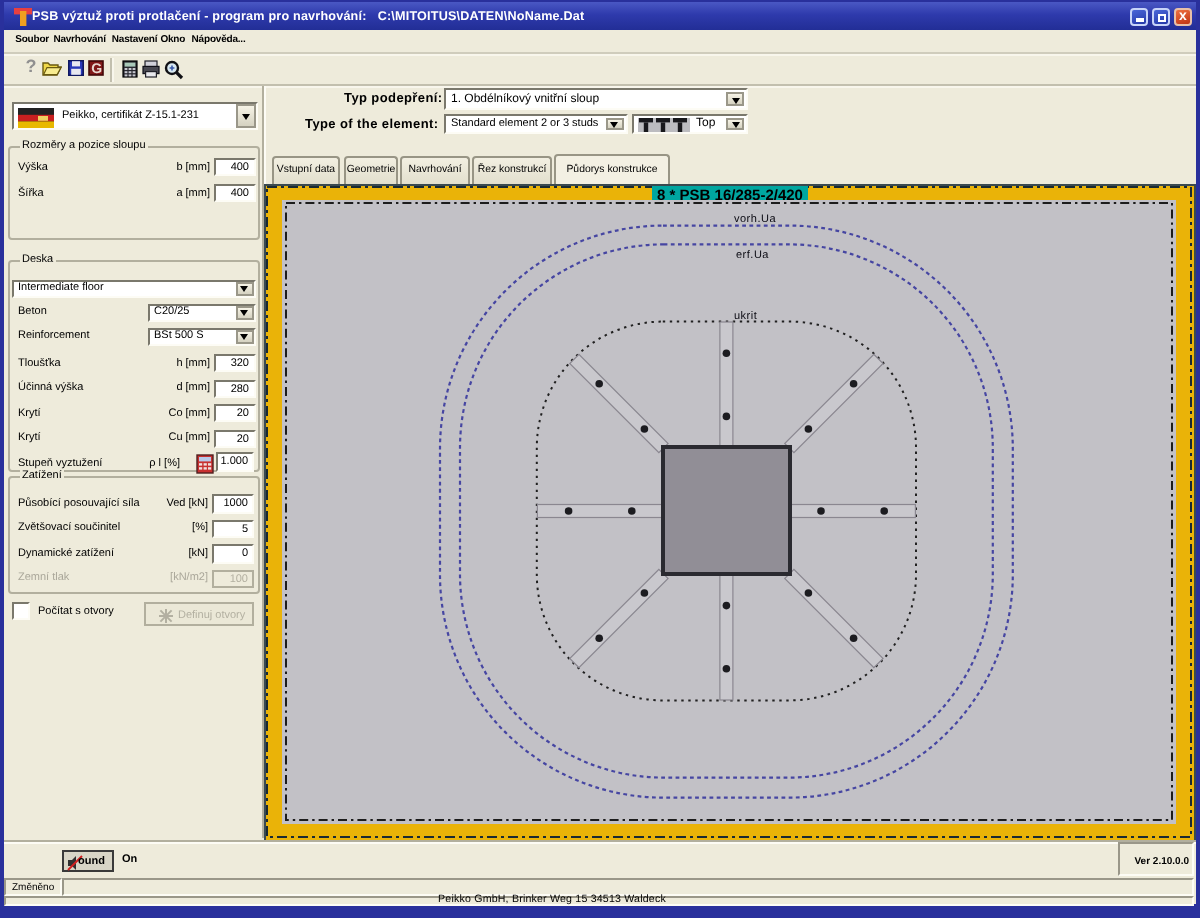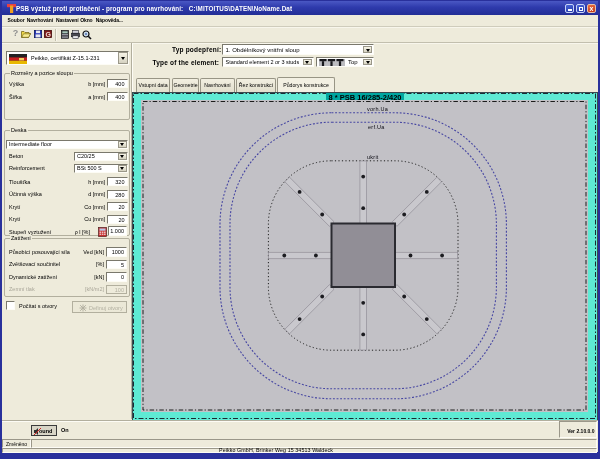--- a/index.html
+++ b/index.html
@@ -225,21 +225,21 @@
     <span class="txt" style="left:31px;">Top</span>
       <div class="drop" style="margin:1px;width:9px;"></div>
   </div>
 
   <div class="tab" style="left:134px;top:63px;width:34px;height:14px;line-height:13px;">Vstupní data</div>
   <div class="tab" style="left:170px;top:63px;width:27px;height:14px;line-height:13px;">Geometrie</div>
   <div class="tab" style="left:198px;top:63px;width:35px;height:14px;line-height:13px;">Navrhování</div>
   <div class="tab" style="left:234px;top:63px;width:40px;height:14px;line-height:13px;">Řez konstrukcí</div>
   <div class="tab" style="left:275px;top:61.5px;width:58px;height:15.5px;line-height:15px;background:#f3f0e3;z-index:3;">Půdorys konstrukce</div>
 
-  <div class="abs" style="left:130px;top:77px;width:466px;height:328.5px;background:#5eead4;border:1px solid #3a4a50;">
+  <div class="abs" style="left:130px;top:77px;width:466px;height:328.5px;background:#eab308;border:1px solid #3a4a50;">
     <svg class="abs" style="left:0;top:0;" width="463" height="326" viewBox="0 0 463 326">
         <rect x="0.5" y="0.5" width="462" height="325" fill="none" stroke="#1a2a32" stroke-width="1" stroke-dasharray="5 2 1.5 2"></rect>
       </svg>
     <div class="abs" style="left:0;right:0;top:0.5px;text-align:center;font-size:7.5px;font-weight:bold;line-height:8px;color:#000;"><span style="background:#00a6a0;padding:0 3px;">8 * PSB 16/285-2/420</span></div>
     <svg class="abs" style="left:8px;top:7px;" width="447" height="312" viewBox="0 0 447 312">
       <rect width="447" height="312" fill="#c2c1c6"></rect>
       <rect x="2" y="1.5" width="443" height="308.5" fill="none" stroke="#1c1c1c" stroke-width="1" stroke-dasharray="4.5 2 1.2 2"></rect>
       <rect x="79" y="12.8" width="286.4" height="286" rx="111.5" ry="111.5" fill="none" stroke="#4646a2" stroke-width="1.1" stroke-dasharray="1.9 1.7"></rect>
       <rect x="89" y="22.2" width="266.4" height="266.6" rx="101.8" ry="101.8" fill="none" stroke="#4646a2" stroke-width="1.1" stroke-dasharray="1.9 1.7"></rect>
       <rect x="127.4" y="60.8" width="189.6" height="189.4" rx="63" ry="63" fill="none" stroke="#202020" stroke-width="1" stroke-dasharray="1.2 2.3"></rect>

